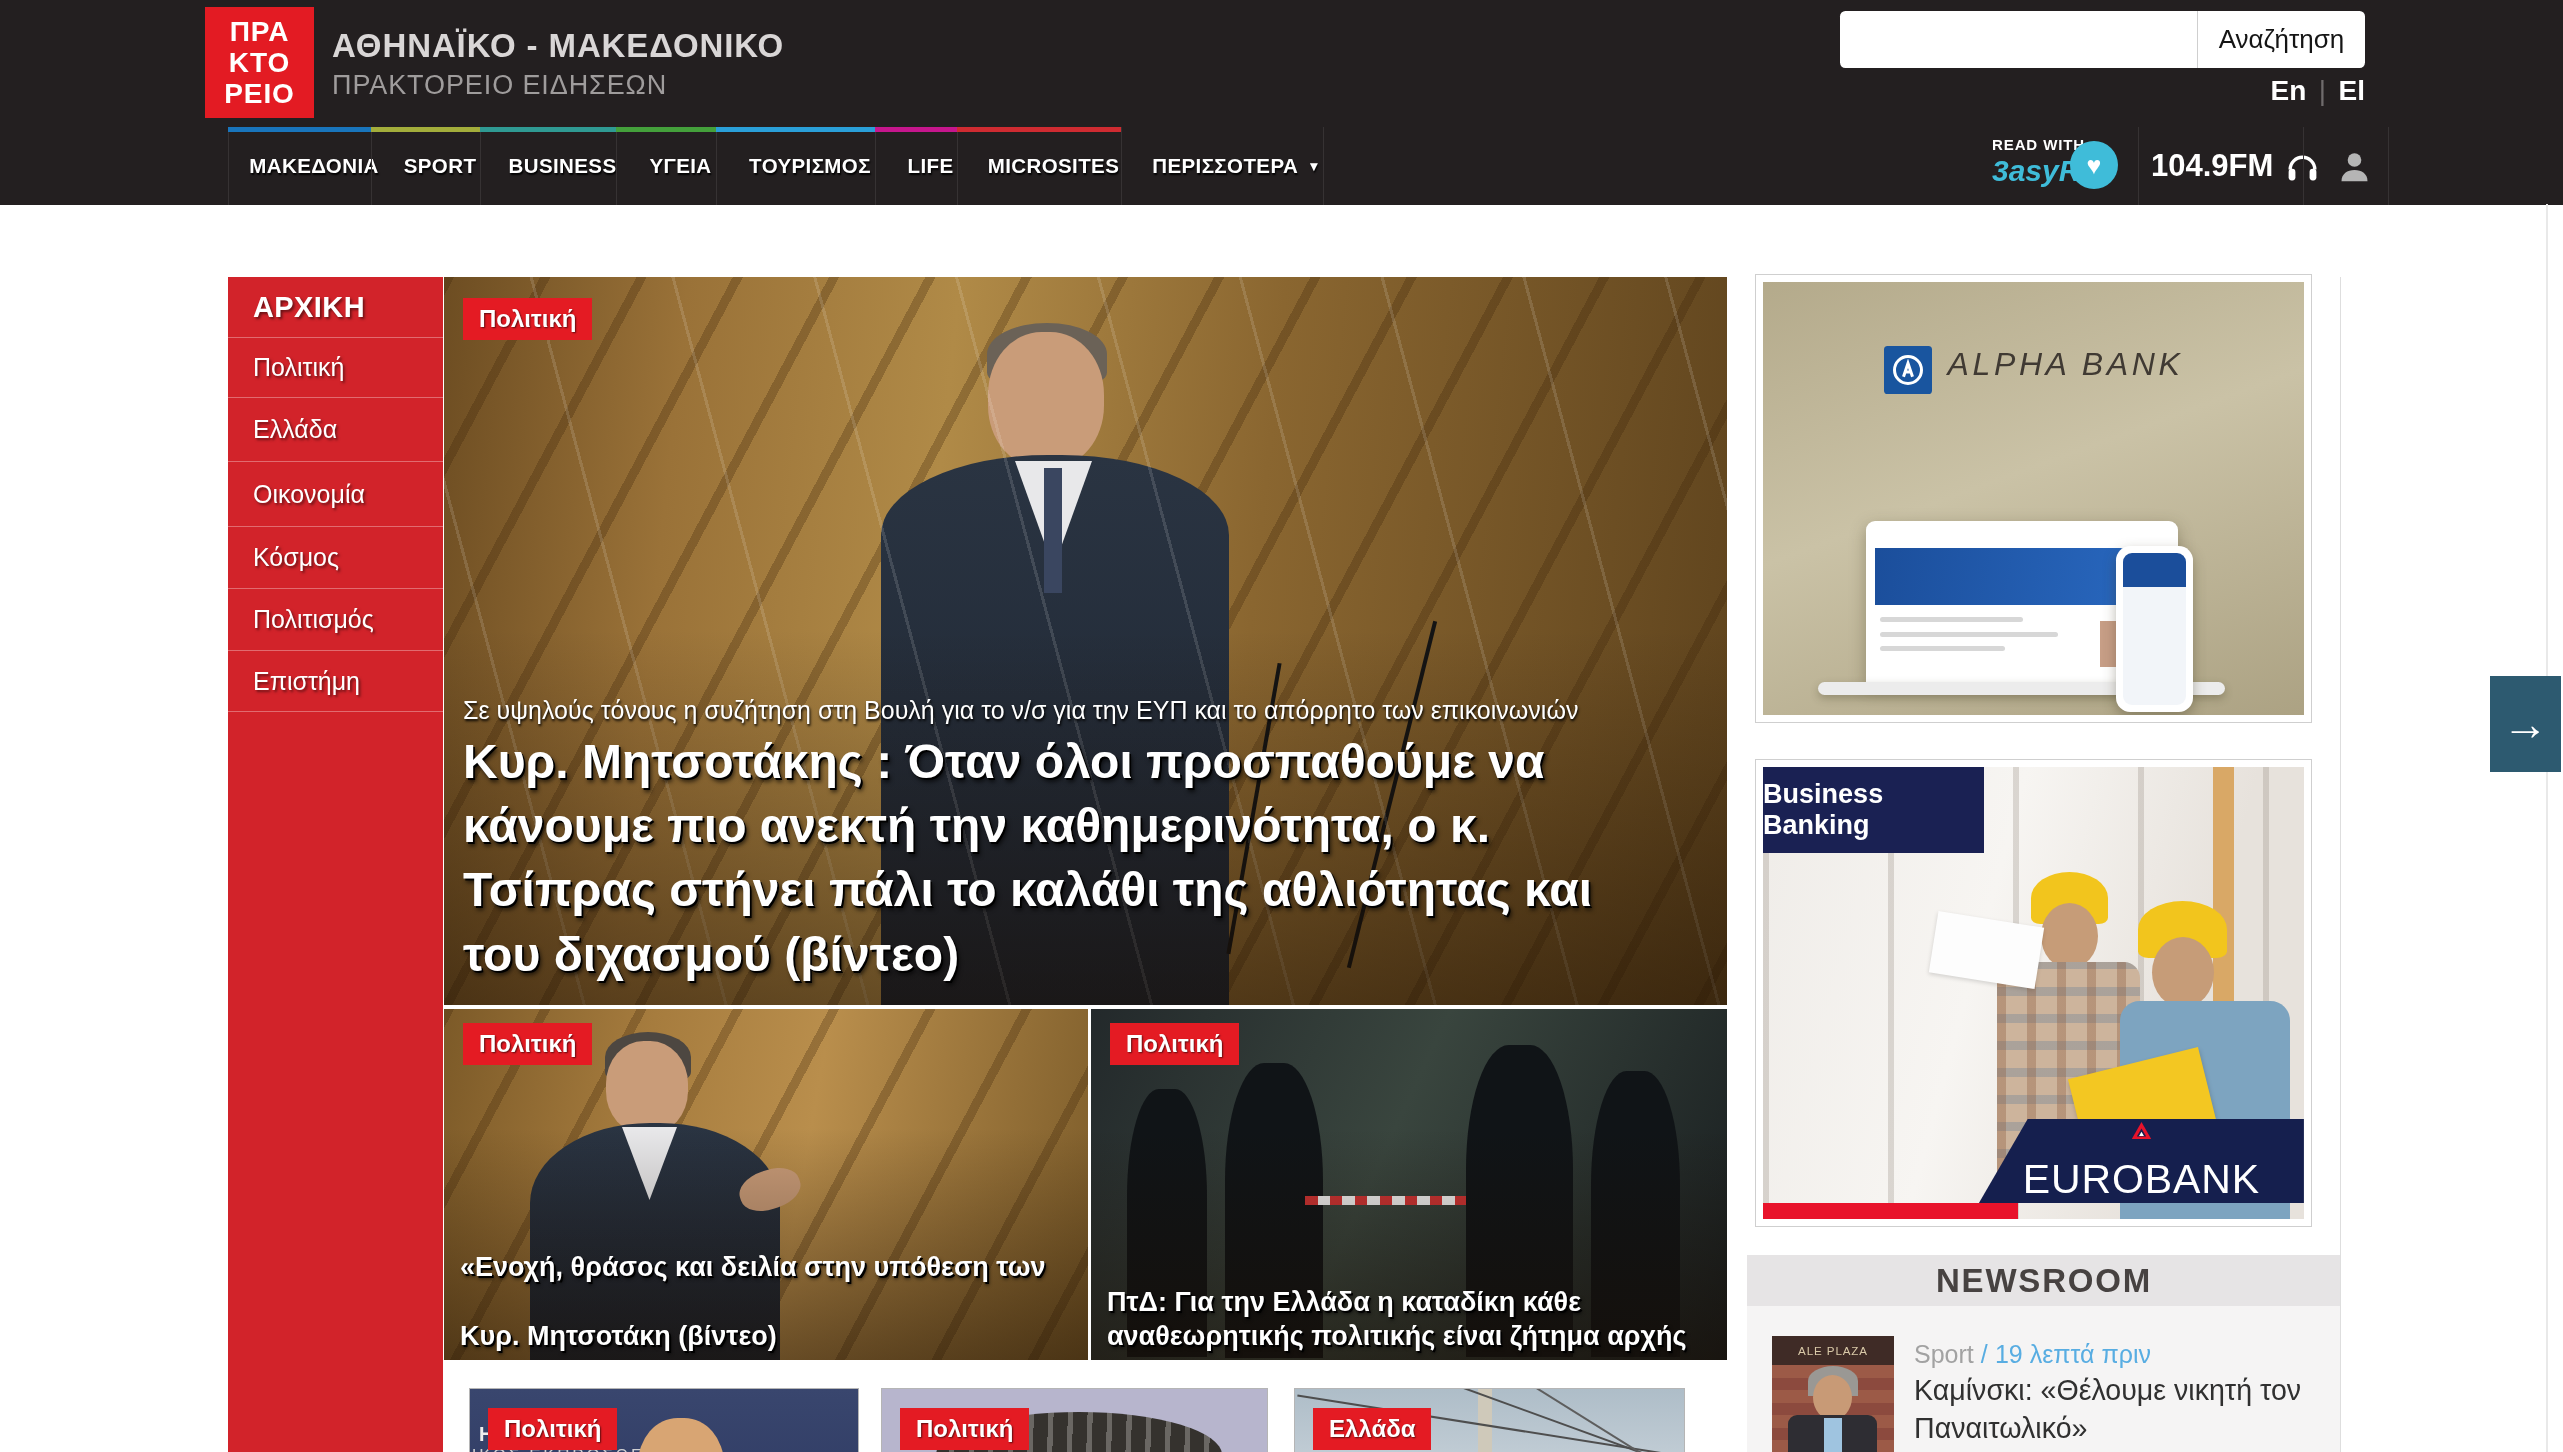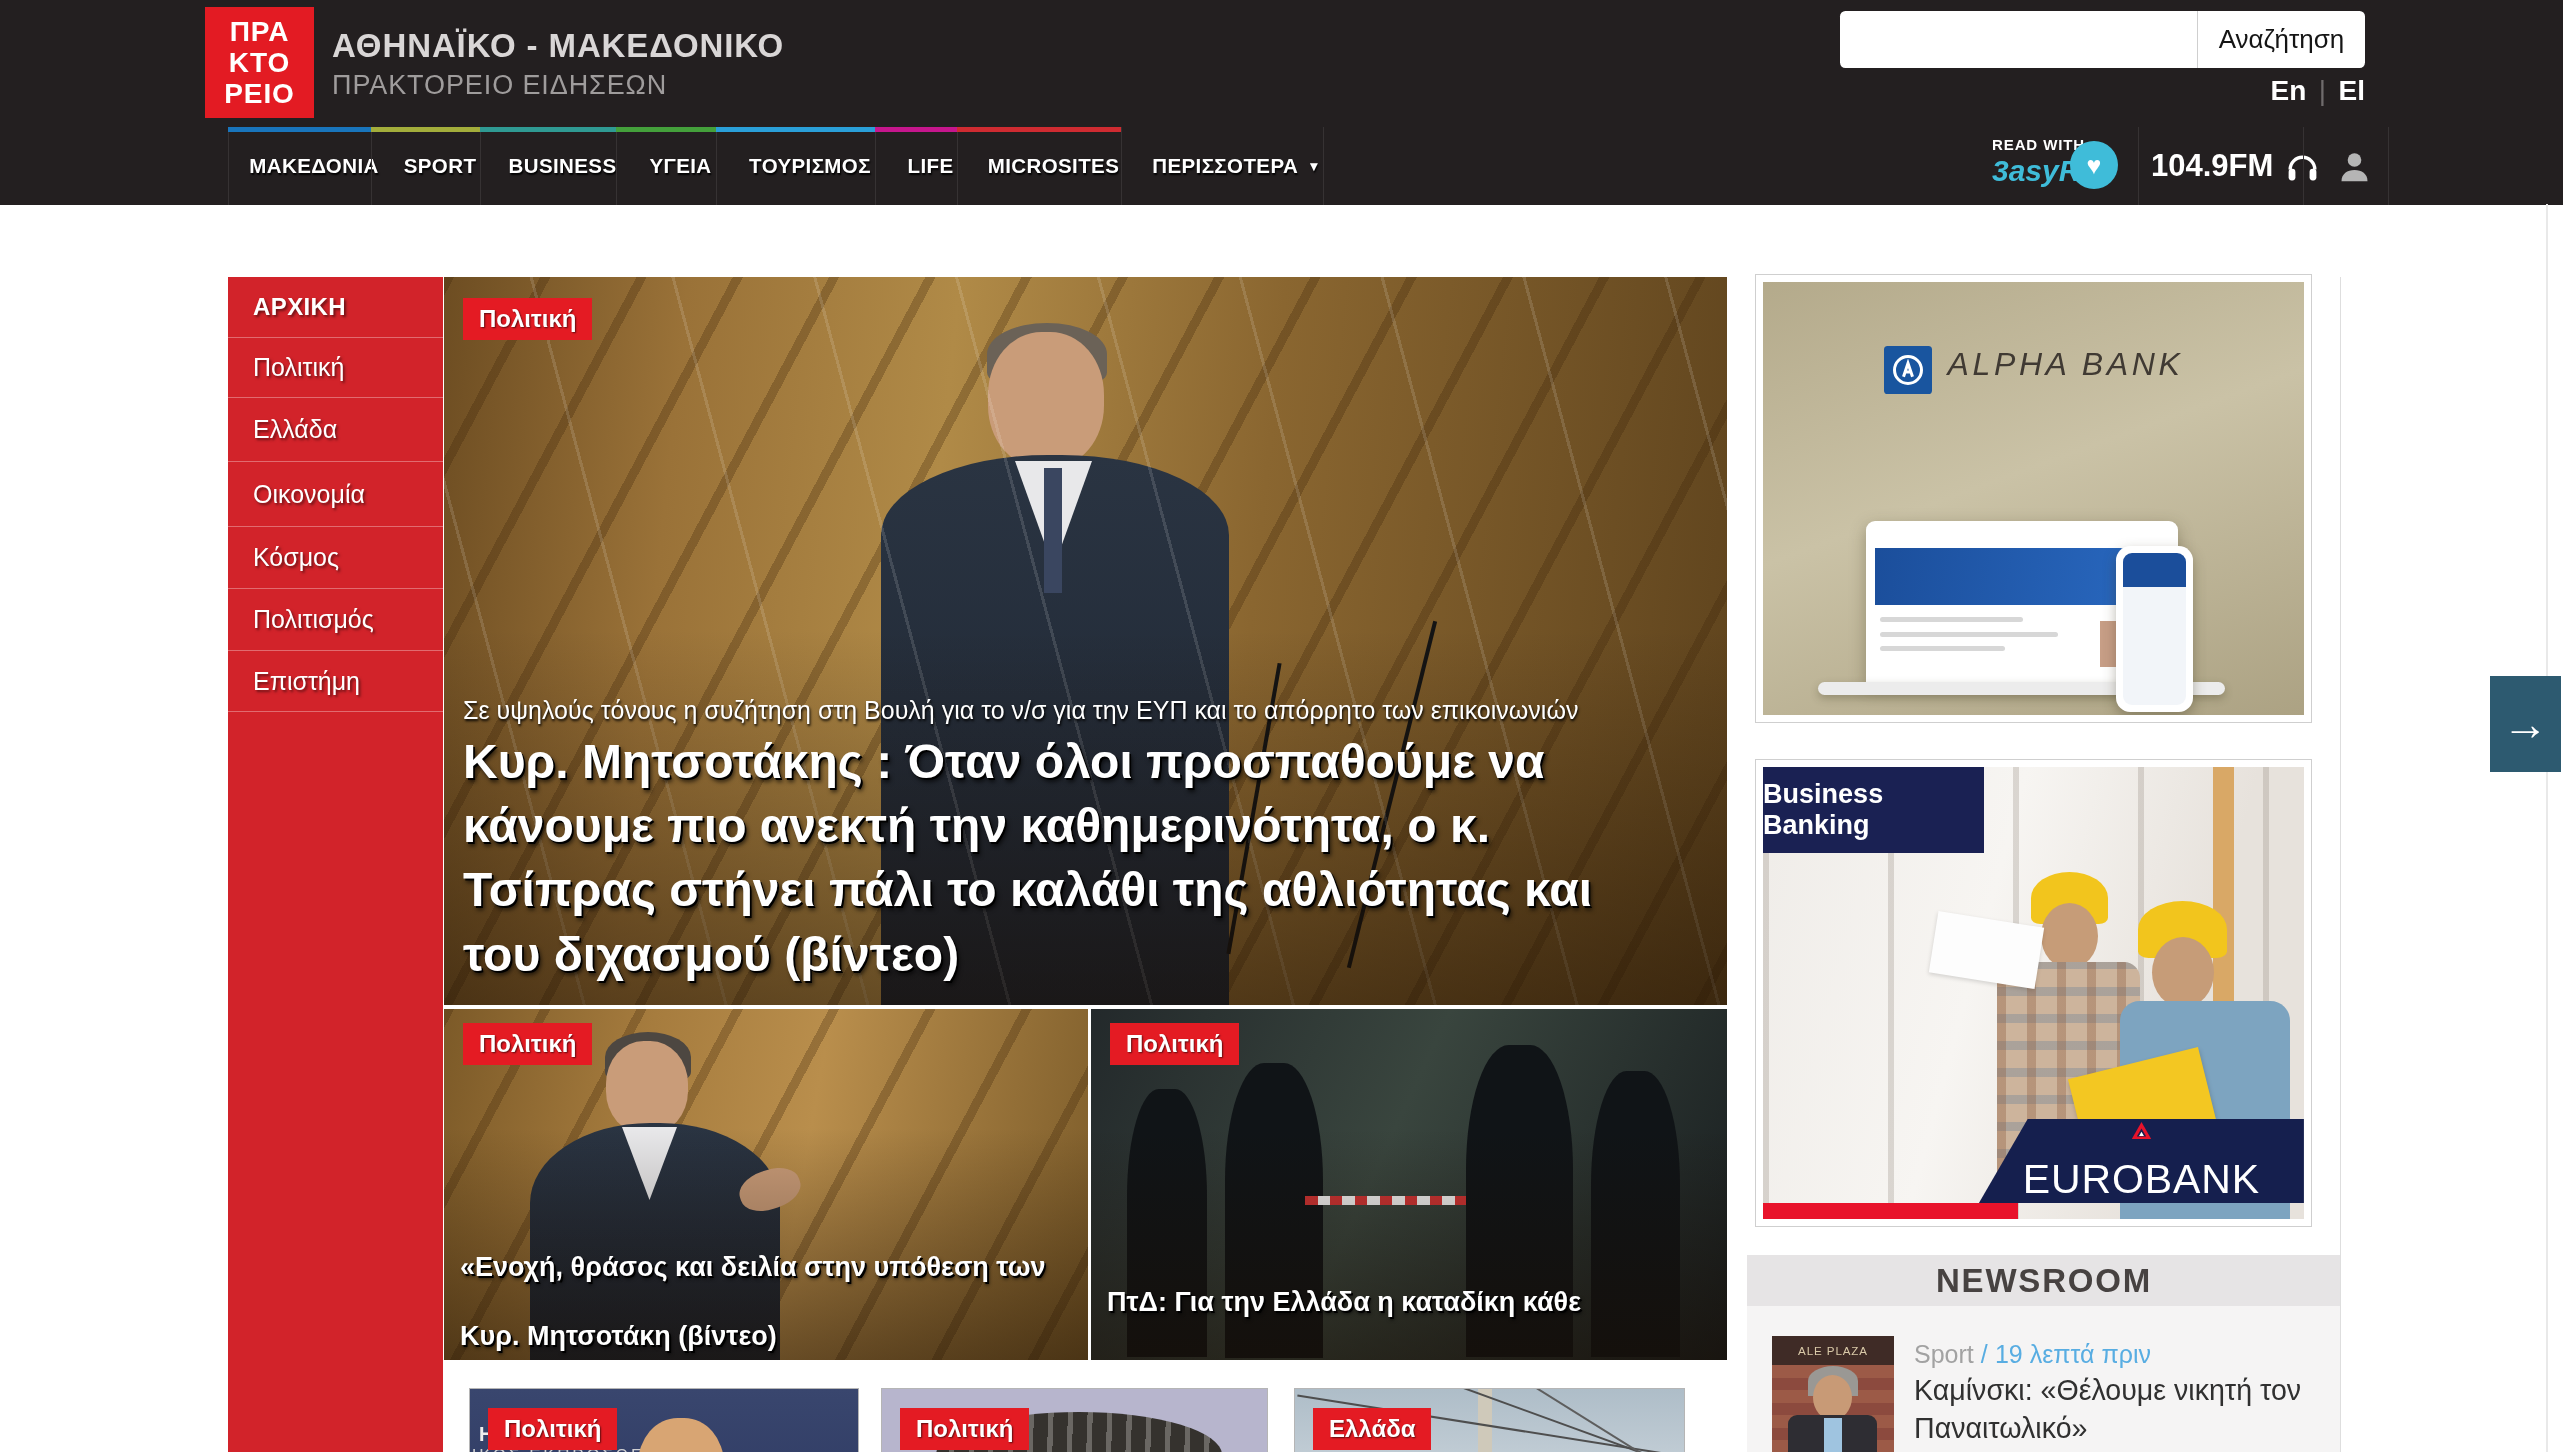--- a/index.html
+++ b/index.html
@@ -43,21 +43,21 @@
   #radio{left:2151px;top:127px;height:78px;display:flex;align-items:center;gap:10.7px;cursor:pointer;}
   #radio-label{color:#fff;font-weight:bold;font-size:31px;}
   #user-btn{left:2320px;top:127px;width:68px;height:78px;display:flex;align-items:center;
             justify-content:center;cursor:pointer;}
 
   
   #sidebar{left:228px;top:277px;width:215px;height:1176px;background:#d2232a;}
   .side-item{display:flex;align-items:center;padding-left:25px;color:#fff;font-size:25px;
              border-bottom:0.9px solid rgba(255,255,255,.33);cursor:pointer;
              text-shadow:1.8px 1.8px 2.7px rgba(0,0,0,.5);}
-  .side-item.home{font-weight:bold;font-size:24px;letter-spacing:0.4px;}
+  .side-item.home{font-weight:bold;font-size:29px;letter-spacing:0.4px;}
 
   
   .badge{position:absolute;background:#e41b23;color:#fff;font-weight:bold;font-size:24px;
          padding:7.1px 16px;text-shadow:0.9px 0.9px 1.8px rgba(0,0,0,.6);}
 
   
   #hero{left:444px;top:277px;width:1283px;height:728px;overflow:hidden;cursor:pointer;
         background:linear-gradient(96deg,#6d4d22 0%,#9a7238 18%,#b08a47 38%,#8a6630 62%,#5e431d 100%);}
   .wood-lines{position:absolute;inset:0;
         background:repeating-linear-gradient(118deg,rgba(60,35,8,.28) 0 9px,transparent 9px 85px);}
@@ -292,20 +292,21 @@
 
   <div class="abs sub" id="sub2">
     <div class="dark-fig" style="left:36px;top:80px;width:80px;height:268px"></div>
     <div class="dark-fig" style="left:134px;top:54px;width:98px;height:295px"></div>
     <div class="dark-fig" style="left:375px;top:36px;width:107px;height:312px"></div>
     <div class="dark-fig" style="left:500px;top:62px;width:89px;height:286px"></div>
     <div class="tape" style="left:214px;top:187px;width:161px"></div>
     <div class="h-shade" style="height:232px"></div>
     <div class="badge" style="left:19px;top:14.3px">Πολιτική</div>
     <div class="s-line" style="top:278px">ΠτΔ: Για την Ελλάδα η καταδίκη κάθε</div>
+    <div class="s-line" style="top:312px">αναθεωρητικής πολιτικής είναι ζήτημα αρχής</div>
   </div>
 
   <div class="card" id="card1">
     <div class="backdrop-letter">Η</div>
     <div class="backdrop-text">ΙΚΟΣ ΕΚΠΡΟΣΩΠΟΣ</div>
     <div class="fig-head" style="left:168px;top:28.6px;width:86px;height:100px;background:#d8a573"></div>
     <div class="badge" style="left:18px;top:19px">Πολιτική</div>
   </div>
   <div class="card" id="card2">
     <div class="fig-hair" style="left:54px;top:23px;width:286px;height:86px;background:

